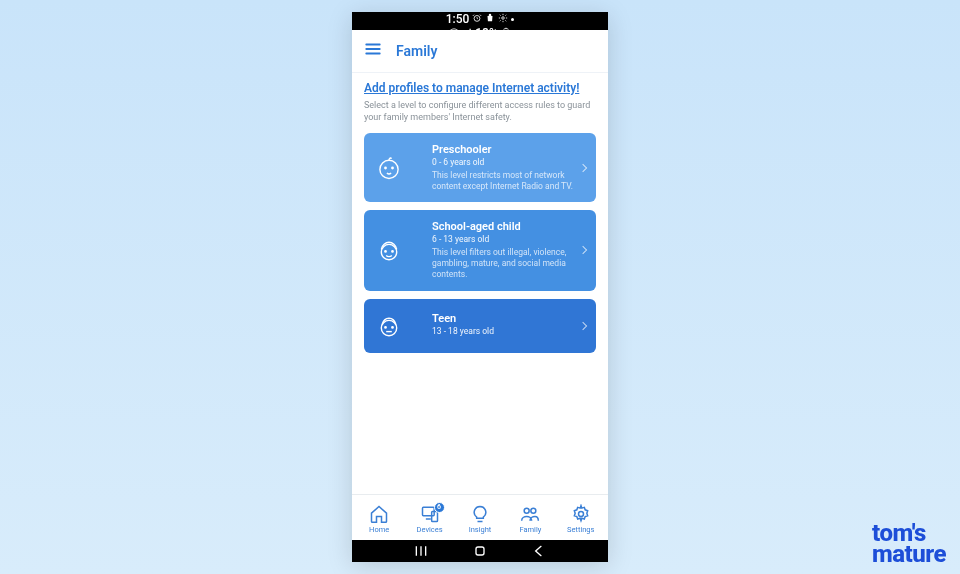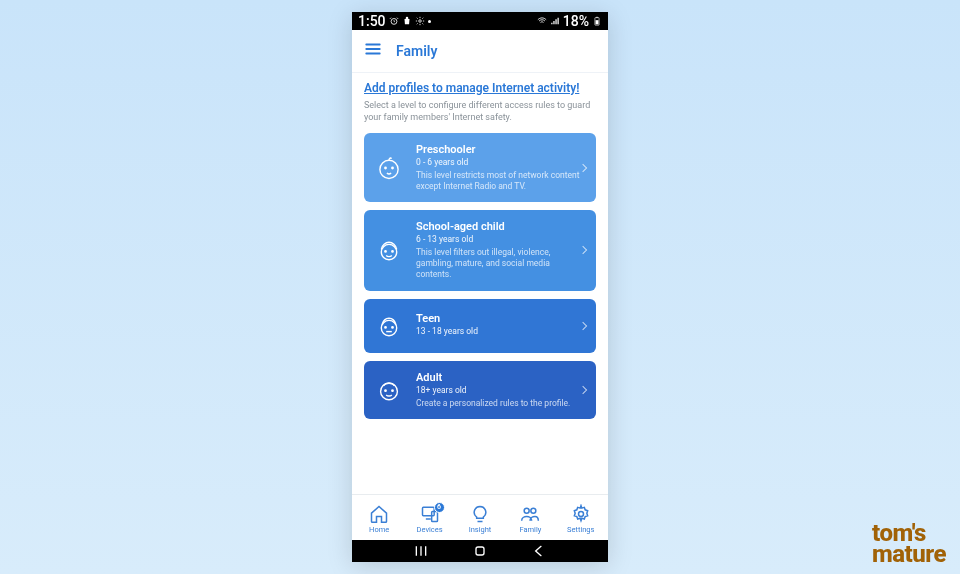--- a/index.html
+++ b/index.html
@@ -25,22 +25,23 @@
   }
   
   .statusbar {
     height: 18px;
     background: #000;
     color: #fff;
     display: flex;
     align-items: center;
     justify-content: space-between;
     padding: 0 6px;
-    font-size: 14px;
+    font-size: 12px;
     font-weight: 500;
+    flex-direction: column;
   }
   .statusbar .left, .statusbar .right { display: flex; align-items: center; gap: 3px; }
   .statusbar svg { width: 10px; height: 10px; }
   
   .app-header {
     display: flex;
     align-items: center;
     padding: 10px 12px;
     border-bottom: 1px solid #eef2f7;
     gap: 14px;
@@ -74,21 +75,21 @@
     align-items: center;
     gap: 10px;
     position: relative;
     color: #fff;
   }
   .card .iconwrap {
     width: 34px; height: 34px;
     display: flex; align-items: center; justify-content: center;
     flex-shrink: 0;
   }
-  .card .text { flex: 1; min-width: 0; }
+  .card .text { flex: 1; min-width: 0; margin-left: 16px; }
   .card .ctitle { font-size: 11px; font-weight: 600; margin-bottom: 1px; }
   .card .age { font-size: 8.5px; opacity: 0.92; margin-bottom: 3px; }
   .card .desc { font-size: 8.5px; line-height: 1.3; opacity: 0.75; }
   .card .chev {
     width: 6px; height: 6px;
     border-top: 1px solid rgba(255,255,255,0.7);
     border-right: 1px solid rgba(255,255,255,0.7);
     transform: rotate(45deg);
     position: absolute;
     right: 10px;
@@ -132,21 +133,21 @@
     align-items: center;
     justify-content: space-around;
     padding: 0 40px;
   }
   .android-nav .navbtn { color: #fff; display:flex; align-items:center; justify-content:center; }
   
   .watermark {
     position: absolute;
     right: 14px;
     bottom: 10px;
-    color: #a16207;
+    color: #1d4ed8;
     font-weight: 800;
     line-height: 0.85;
     letter-spacing: -0.5px;
     font-family: Arial, sans-serif;
   }
   .watermark .l1 { font-size: 24px; }
   .watermark .l2 { font-size: 24px; }
 </style>
 </head>
 <body>
@@ -260,37 +261,20 @@
               <path d="M16 28h8"></path>
             </svg>
         </div>
         <div class="text">
           <div class="ctitle">Teen</div>
           <div class="age">13 - 18 years old</div>
         </div>
         <div class="chev"></div>
       </div>
 
-      <div class="card" style="background: rgb(43, 98, 196);">
-        <div class="iconwrap">
-          <svg width="28" height="28" viewBox="0 0 40 40" fill="none" stroke="white" stroke-width="2">
-              <circle cx="20" cy="22" r="12"></circle>
-              <path d="M12 14c3-5 13-5 16 0"></path>
-              <circle cx="15" cy="21" r="1" fill="white"></circle>
-              <circle cx="25" cy="21" r="1" fill="white"></circle>
-              <path d="M16 27c2 2 6 2 8 0"></path>
-            </svg>
-        </div>
-        <div class="text">
-          <div class="ctitle">Adult</div>
-          <div class="age">18+ years old</div>
-          <div class="desc">Create a personalized rules to the profile.</div>
-        </div>
-        <div class="chev"></div>
-      </div>
 
     </div>
   </div>
 
   <div class="bottom-nav">
     <div class="item">
       <svg viewBox="0 0 24 24" fill="none" stroke="#3a7fd5" stroke-width="1.8">
           <path d="M3 11l9-8 9 8v10a1 1 0 01-1 1h-5v-7h-6v7H4a1 1 0 01-1-1V11z"></path>
         </svg>
       <span>Home</span>

